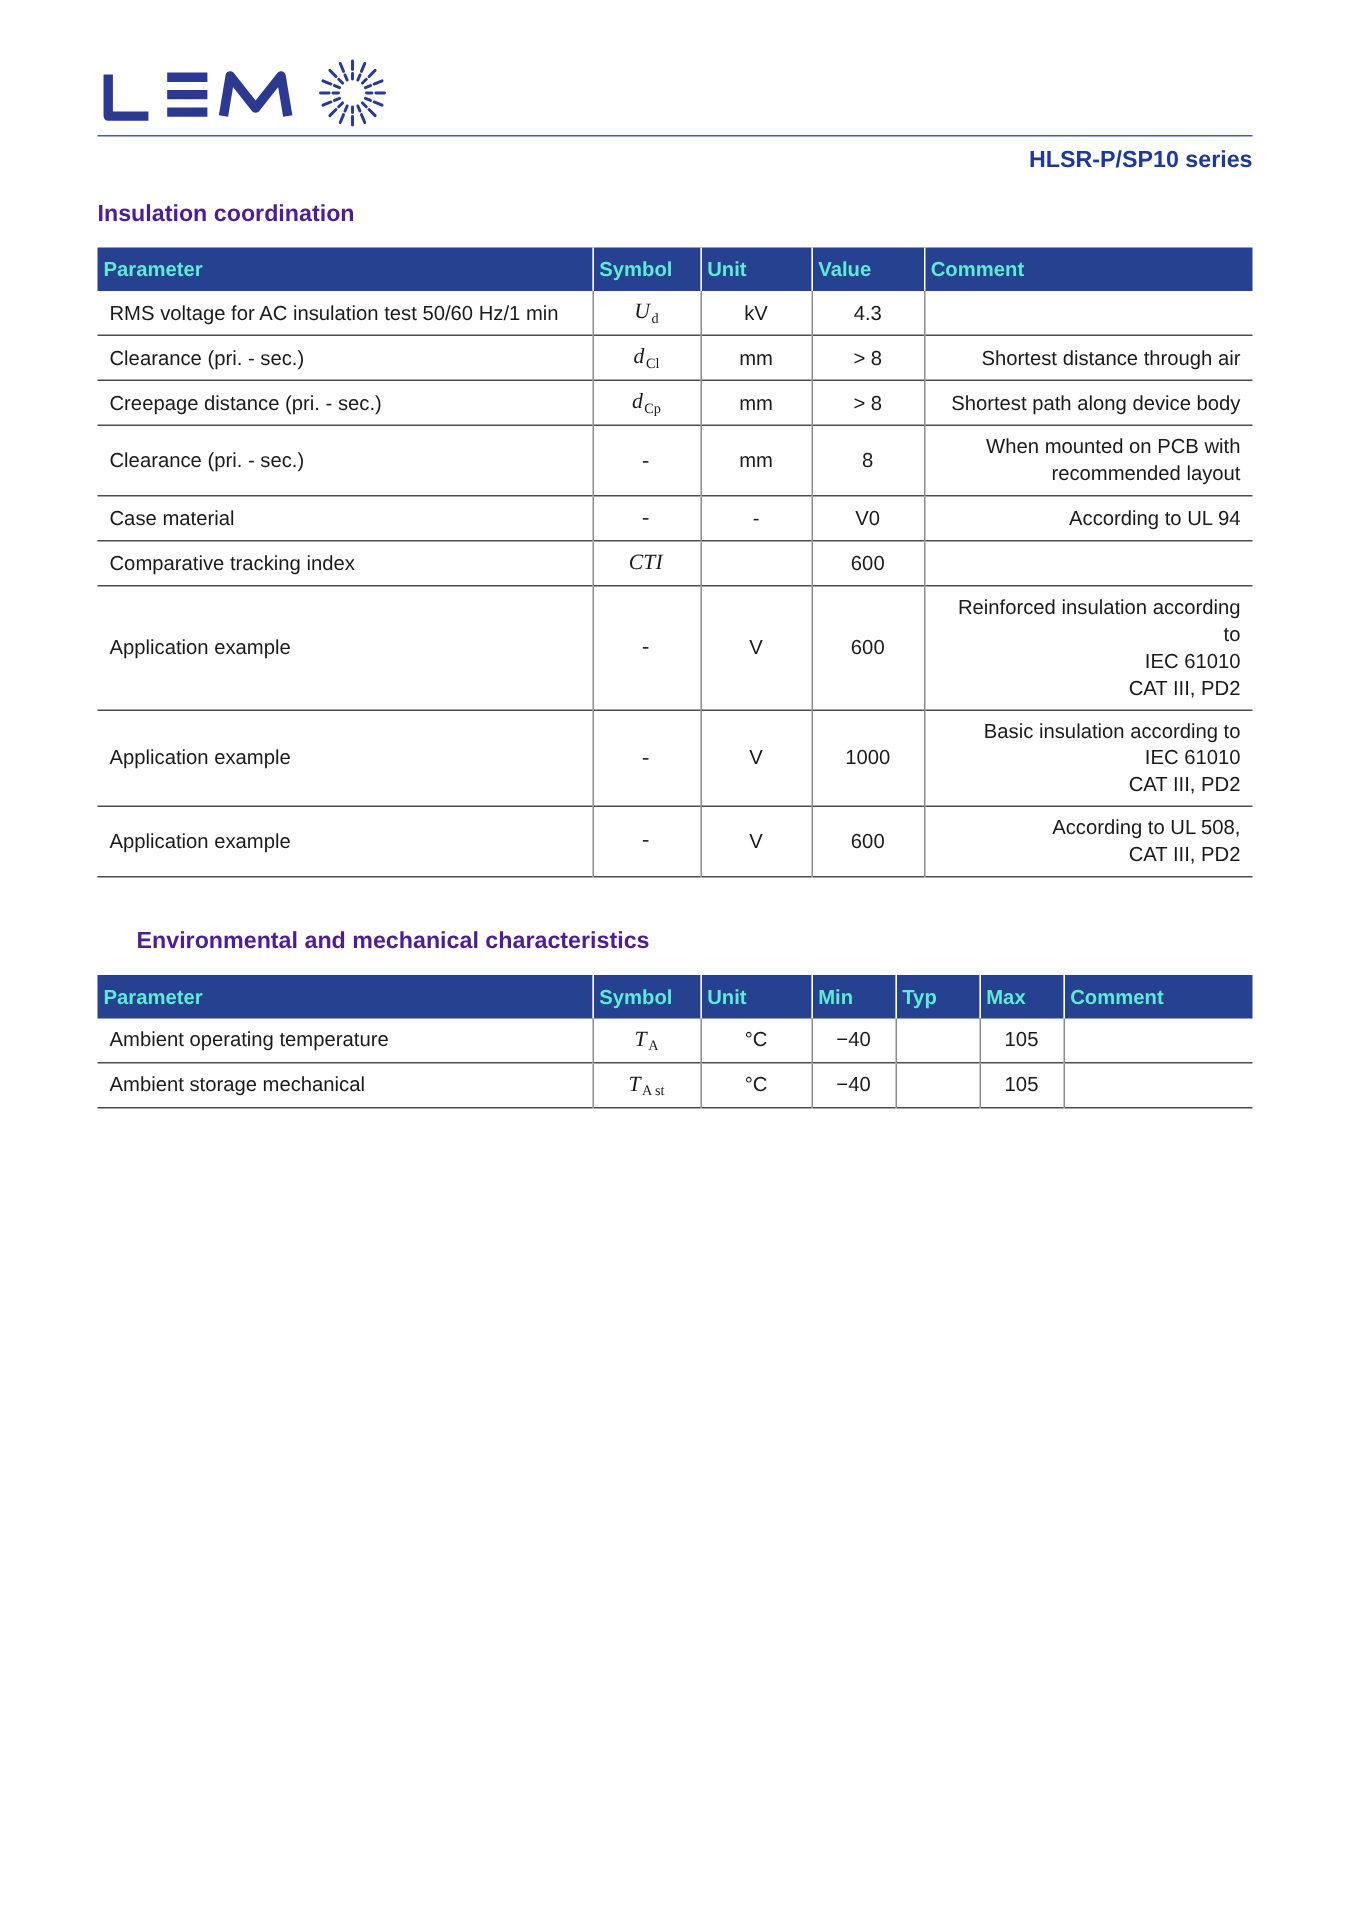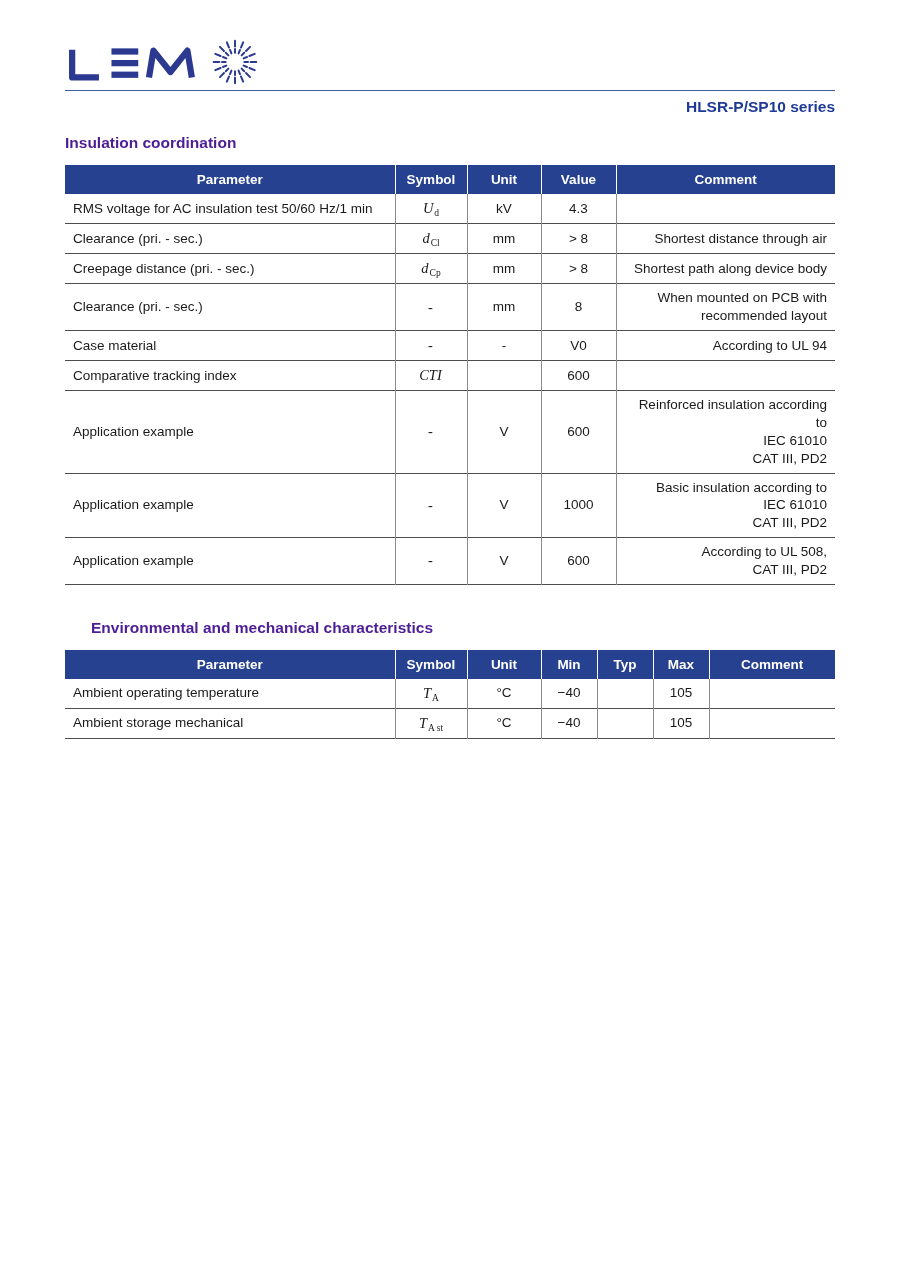--- a/index.html
+++ b/index.html
@@ -23,22 +23,22 @@
   }
   
   .section-title{
     color:#4c1d95;font-weight:bold;font-size:15.5px;
     margin-top:18px;margin-bottom:13px;
   }
   .section-title.second{margin-top:34px;margin-left:26px;}
   
   table{border-collapse:collapse;width:770px;table-layout:fixed;border-bottom:1.5px solid #4d4d4d;}
   thead th{
-    background:#25418f;color:#ffffff;font-weight:bold;font-size:13.5px;
-    padding:7px 4px;border-left:1px solid #ffffff;text-align:center;
+    background:#25418f;color:#5eead4;font-weight:bold;font-size:13.5px;
+    padding:7px 4px;border-left:1px solid #ffffff;text-align:left;
   }
   thead th:first-child{border-left:none;}
   tbody tr{border-bottom:1px solid #4d4d4d;}
   tbody tr:last-child{border-bottom:none;}
   tbody td{
     border-left:1px solid #8c8c8c;
     padding:5px 8px;font-size:13.5px;line-height:1.32;
     vertical-align:middle;text-align:center;
   }
   tbody td:first-child{border-left:none;text-align:left;}

